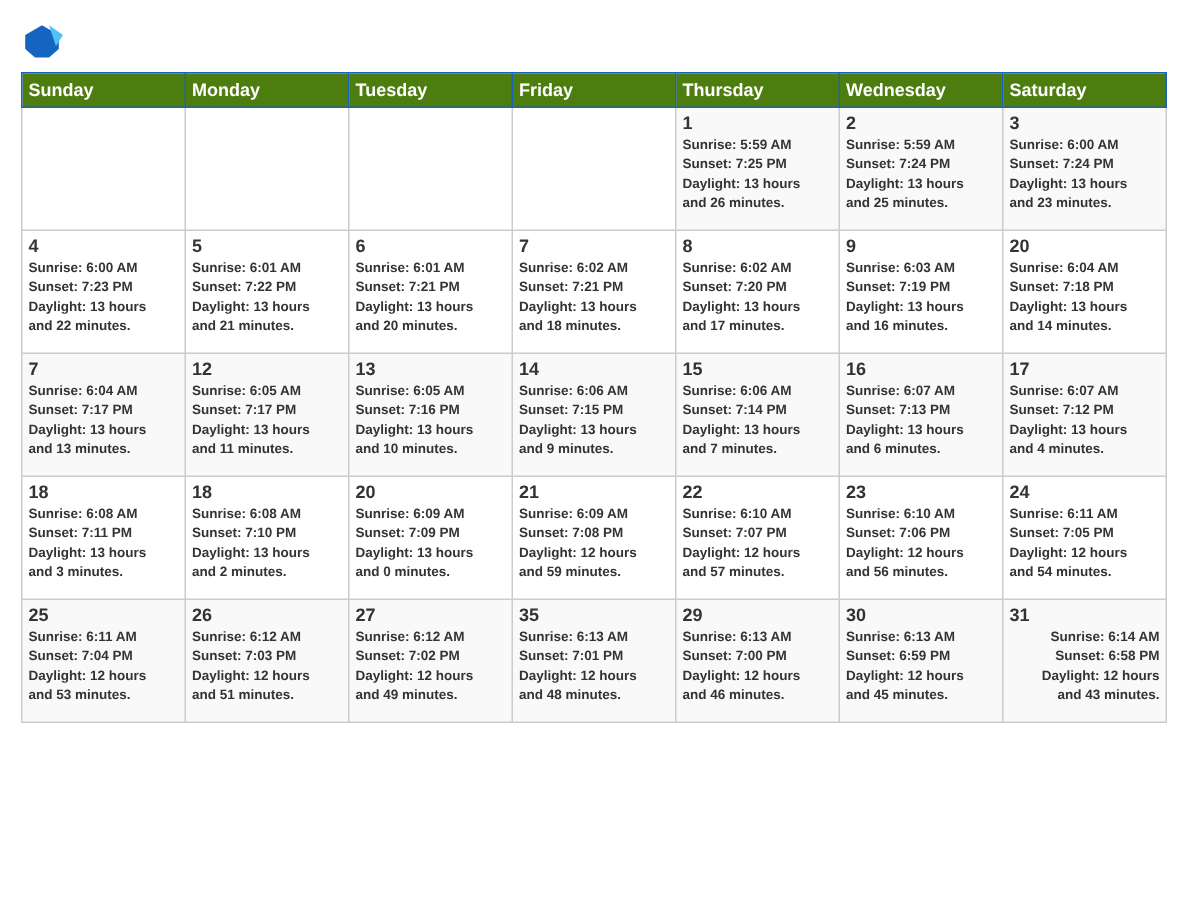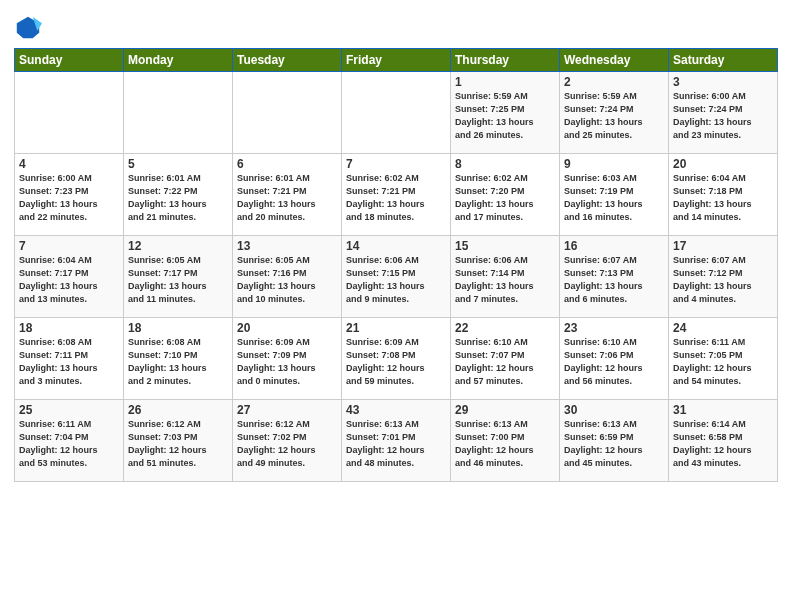--- a/index.html
+++ b/index.html
@@ -327,21 +327,21 @@
 and 51 minutes.</div>
           </td>
           <td>
             <span class="day-number">27</span>
             <div class="day-info" style="white-space: pre-line;">Sunrise: 6:12 AM
 Sunset: 7:02 PM
 Daylight: 12 hours
 and 49 minutes.</div>
           </td>
           <td>
-            <span class="day-number">43</span>
+            <span class="day-number">35</span>
             <div class="day-info" style="white-space: pre-line;">Sunrise: 6:13 AM
 Sunset: 7:01 PM
 Daylight: 12 hours
 and 48 minutes.</div>
           </td>
           <td>
             <span class="day-number">29</span>
             <div class="day-info" style="white-space: pre-line;">Sunrise: 6:13 AM
 Sunset: 7:00 PM
 Daylight: 12 hours
@@ -349,21 +349,21 @@
           </td>
           <td>
             <span class="day-number">30</span>
             <div class="day-info" style="white-space: pre-line;">Sunrise: 6:13 AM
 Sunset: 6:59 PM
 Daylight: 12 hours
 and 45 minutes.</div>
           </td>
           <td>
             <span class="day-number">31</span>
-            <div class="day-info" style="white-space: pre-line;">Sunrise: 6:14 AM
+            <div class="day-info" style="white-space: pre-line; text-align: right;">Sunrise: 6:14 AM
 Sunset: 6:58 PM
 Daylight: 12 hours
 and 43 minutes.</div>
           </td>
         </tr>
       </tbody>
   </table>
 </div>
 
 </body></html>

